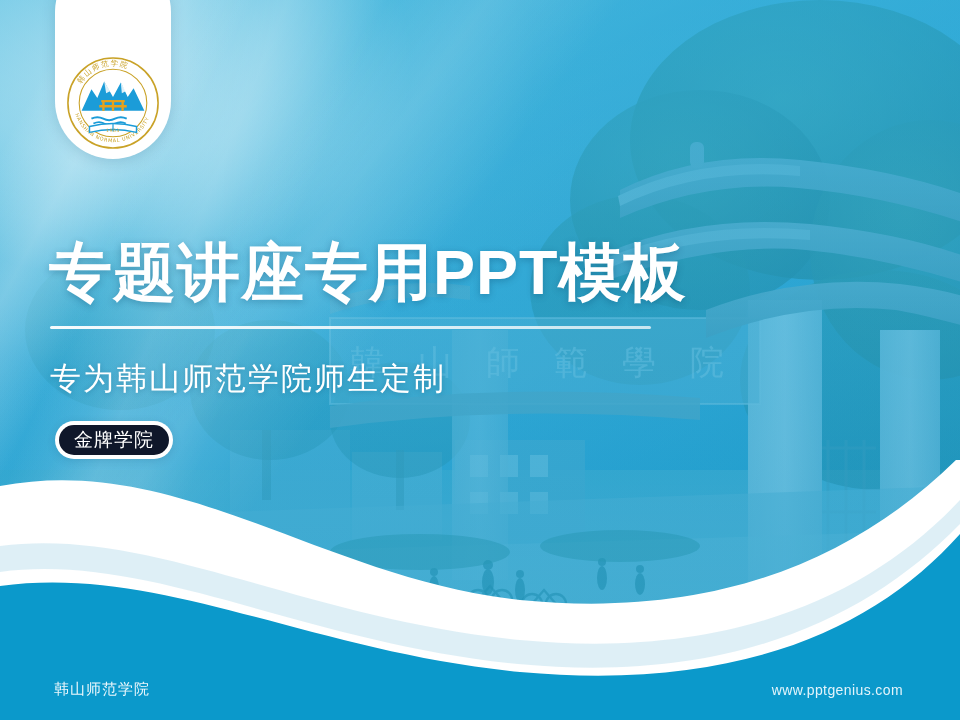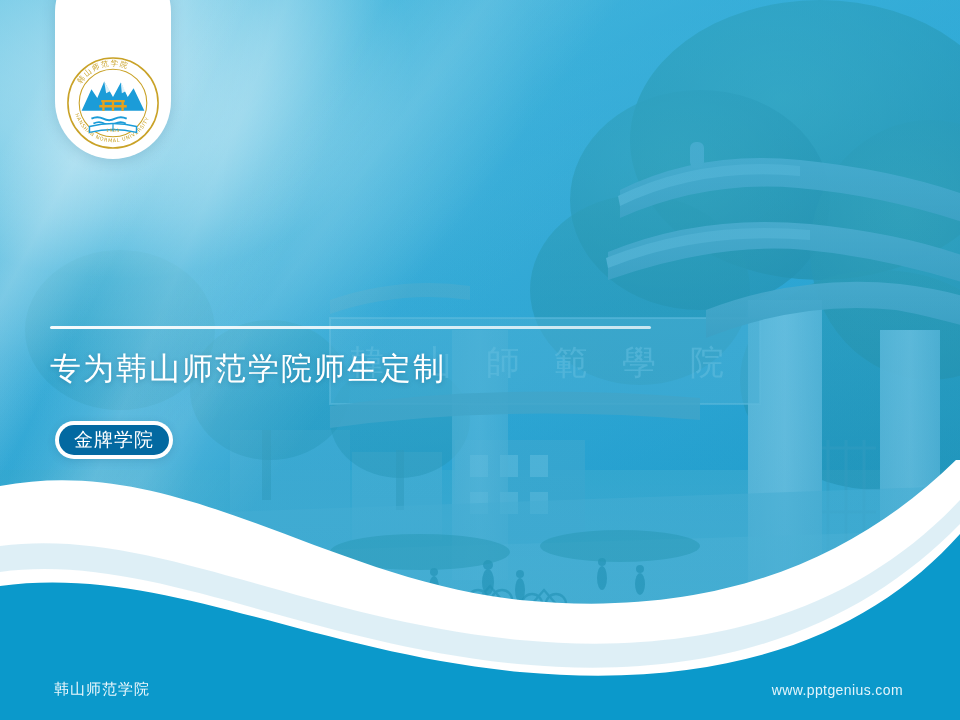--- a/index.html
+++ b/index.html
@@ -86,21 +86,21 @@
     left: 50px;
     top: 326px;
     width: 601px;
     height: 3px;
     background: linear-gradient(to right, rgba(255,255,255,0.95), rgba(255,255,255,0.72));
     border-radius: 2px;
   }
   .subtitle {
     position: absolute;
     left: 50px;
-    top: 350px;
+    top: 360px;
     font-size: 31px;
     color: #ffffff;
     letter-spacing: 2px;
     line-height: 1.25;
     white-space: nowrap;
     text-shadow: 0 1px 5px rgba(0,60,95,0.28);
   }
 
   
   .badge {
@@ -109,21 +109,21 @@
     top: 421px;
     height: 38px;
     background: #ffffff;
     border-radius: 19px;
     display: flex;
     align-items: center;
     padding: 0 4px;
     box-shadow: 0 2px 8px rgba(0,70,110,0.16);
   }
   .badge-tag {
-    background: #0369a1;
+    background: #0f172a;
     color: #ffffff;
     border-radius: 15px;
     height: 30px;
     padding: 0 15px;
     display: flex;
     align-items: center;
     font-size: 19px;
     letter-spacing: 1px;
     white-space: nowrap;
   }
@@ -357,20 +357,21 @@
 
     <path d="M28 66 q6 -3 12 0 q6 3 12 0 q6 -3 12 0" fill="none" stroke="#1b9cd8" stroke-width="2"></path>
     <path d="M30 71 q6 -3 11 0 q6 3 11 0 q6 -3 11 0" fill="none" stroke="#1b9cd8" stroke-width="1.8"></path>
 
     <path d="M26 74 Q50 68 74 74 L74 80 Q50 74 26 80 Z" fill="#ffffff" stroke="#1b9cd8" stroke-width="1.5"></path>
     <line x1="50" y1="71" x2="50" y2="79" stroke="#1b9cd8" stroke-width="1.2"></line>
 
     <text x="50" y="79.4" text-anchor="middle" font-family="DejaVu Sans, sans-serif" font-size="4.6" fill="#c9a227" letter-spacing="0.6">1903</text>
   </svg>
 
+  <div class="title">专题讲座专用PPT模板</div>
   <div class="divider"></div>
   <div class="subtitle">专为韩山师范学院师生定制</div>
 
   <div class="badge">
     <span class="badge-tag">金牌学院</span>
   </div>
 
   <div class="footer-left">韩山师范学院</div>
   <div class="footer-right">www.pptgenius.com</div>
 

